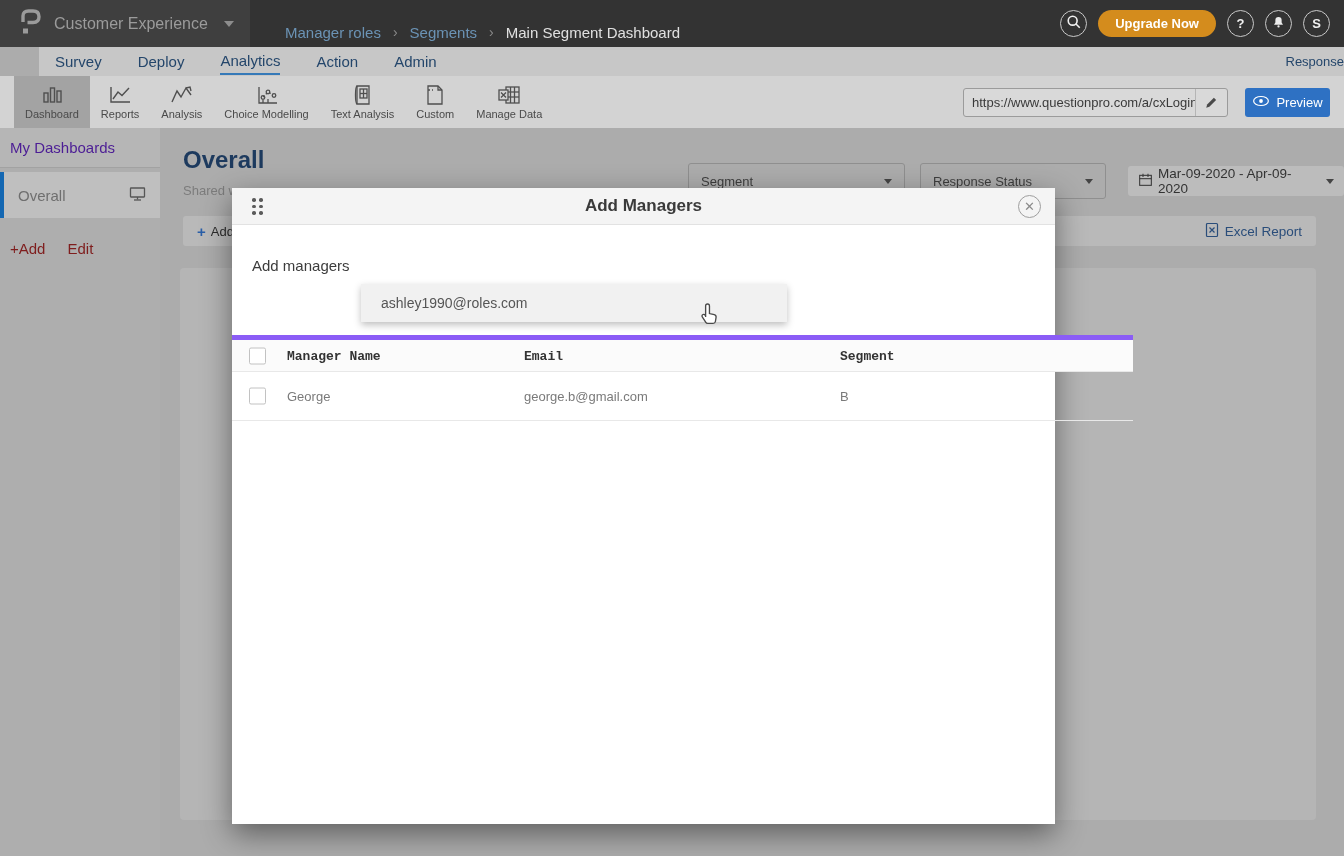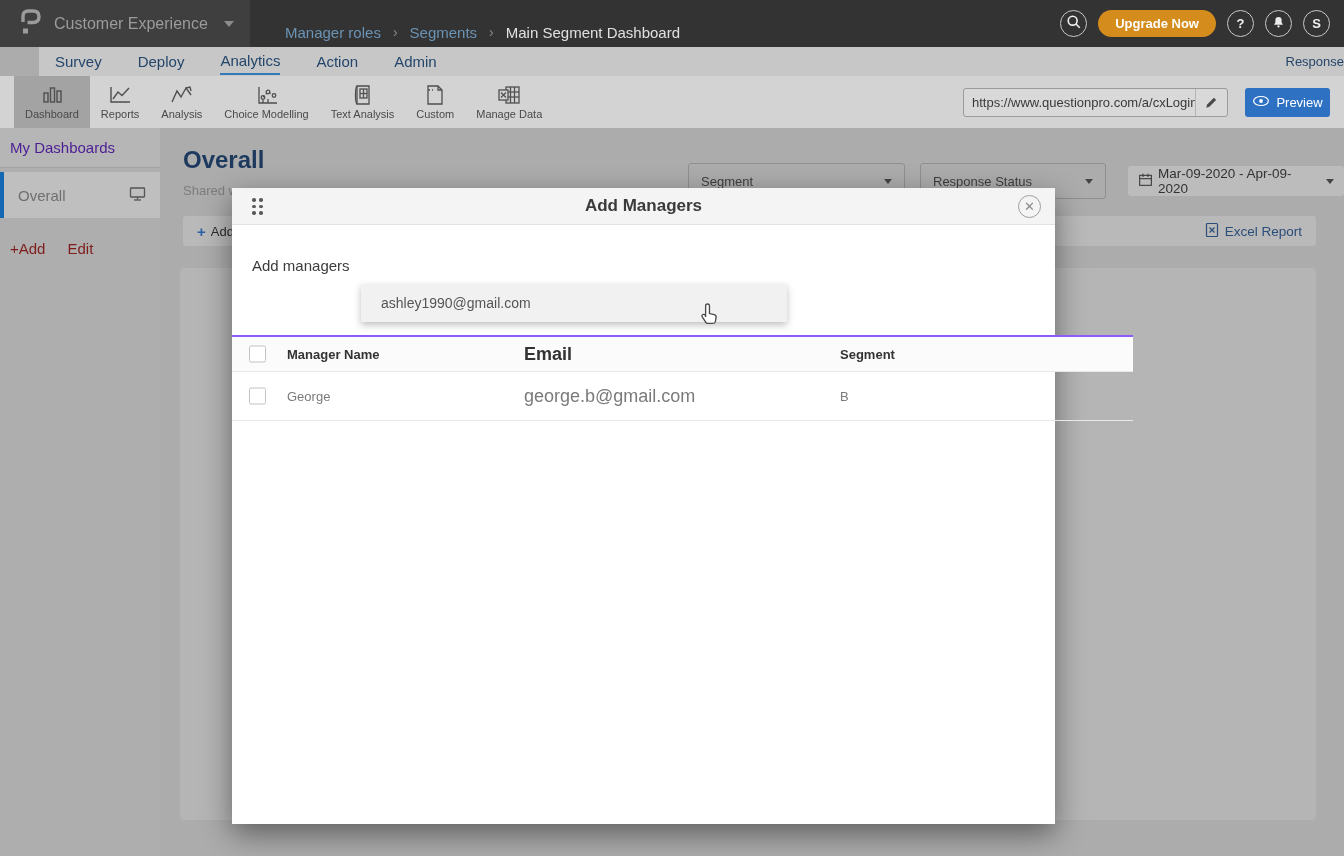--- a/index.html
+++ b/index.html
@@ -64,25 +64,25 @@
   .modal-close { position:absolute; right:14px; top:7px; width:23px; height:23px; border:1.5px solid #9e9e9e; border-radius:50%; color:#8a8a8a; font-size:13px; display:flex; align-items:center; justify-content:center; }
   .field-label { position:absolute; left:20px; top:69px; font-size:15px; color:#3c3c3c; }
   .search-field { position:absolute; left:129px; top:59px; width:426px; height:35px; background:#fff; border:1px solid #e6e6e6; border-bottom:2px solid #1a75bb; display:flex; align-items:center; gap:10px; padding:0 12px; }
   .search-text { font-size:14px; color:#4a4a4a; }
   .text-caret { width:1px; height:16px; background:#333; }
   .suggest-box { position:absolute; left:129px; top:96px; width:426px; height:38px; background:#f1f1f1; box-shadow:0 3px 7px rgba(0,0,0,0.25); display:flex; align-items:center; padding-left:20px; }
   .suggest-item { font-size:14px; color:#555; }
   .hand-cursor { position:absolute; left:336px; top:17px; }
   
   .mtable { position:absolute; left:0; top:147px; width:901px; }
-  .mtable-head { height:37px; background:#fbfbfb; border-top:2px solid #8b5cf6; border-bottom:1px solid #e8e8e8; position:relative; }
+  .mtable-head { height:37px; background:#fbfbfb; border-top:5px solid #8b5cf6; border-bottom:1px solid #e8e8e8; position:relative;font-family:Liberation Mono, monospace; }
   .mtable-row { height:49px; border-bottom:1px solid #e8e8e8; position:relative; }
   .cb { position:absolute; left:17px; top:50%; transform:translateY(-50%); width:17px; height:17px; background:#fff; border:1.5px solid #c2c2c2; border-radius:2px; }
   .col-name { position:absolute; left:55px; top:50%; transform:translateY(-50%); font-size:13px; }
-  .col-email { position:absolute; left:292px; top:50%; transform:translateY(-50%); font-size:18px; }
+  .col-email { position:absolute; left:292px; top:50%; transform:translateY(-50%); font-size:13px; }
   .col-seg { position:absolute; left:608px; top:50%; transform:translateY(-50%); font-size:13px; }
   .th { font-weight:bold; color:#333; }
   .td { color:#7a7a7a; }
 </style>
 </head>
 <body>
 
 <div class="header">
   <div class="logo-section">
     <span>
@@ -328,21 +328,21 @@
         <b></b>
       </span>
     <span class="modal-title">Add Managers</span>
     <span class="modal-close">✕</span>
   </div>
 
   <div class="field-label">Add managers</div>
 
 
   <div class="suggest-box">
-    <span class="suggest-item">ashley1990@gmail.com</span>
+    <span class="suggest-item">ashley1990@roles.com</span>
     <span class="hand-cursor">
       <svg width="23" height="27" viewBox="0 0 24 28">
           <path d="M9 16.5V5a2 2 0 0 1 4 0v8l5 1.2c1.3.3 2.1 1.5 1.9 2.8l-.7 4.3c-.2 1.2-1.2 2-2.4 2h-5.6c-.8 0-1.6-.4-2-1.1l-3.7-5.7c-.6-.9-.2-2.1.8-2.5.8-.3 1.7 0 2.2.7l.5.8z" fill="#fff" stroke="#4a4a4a" stroke-width="1.4"></path>
         </svg>
     </span>
   </div>
 
   <div class="mtable">
     <div class="mtable-head">
       <span class="cb"></span>

